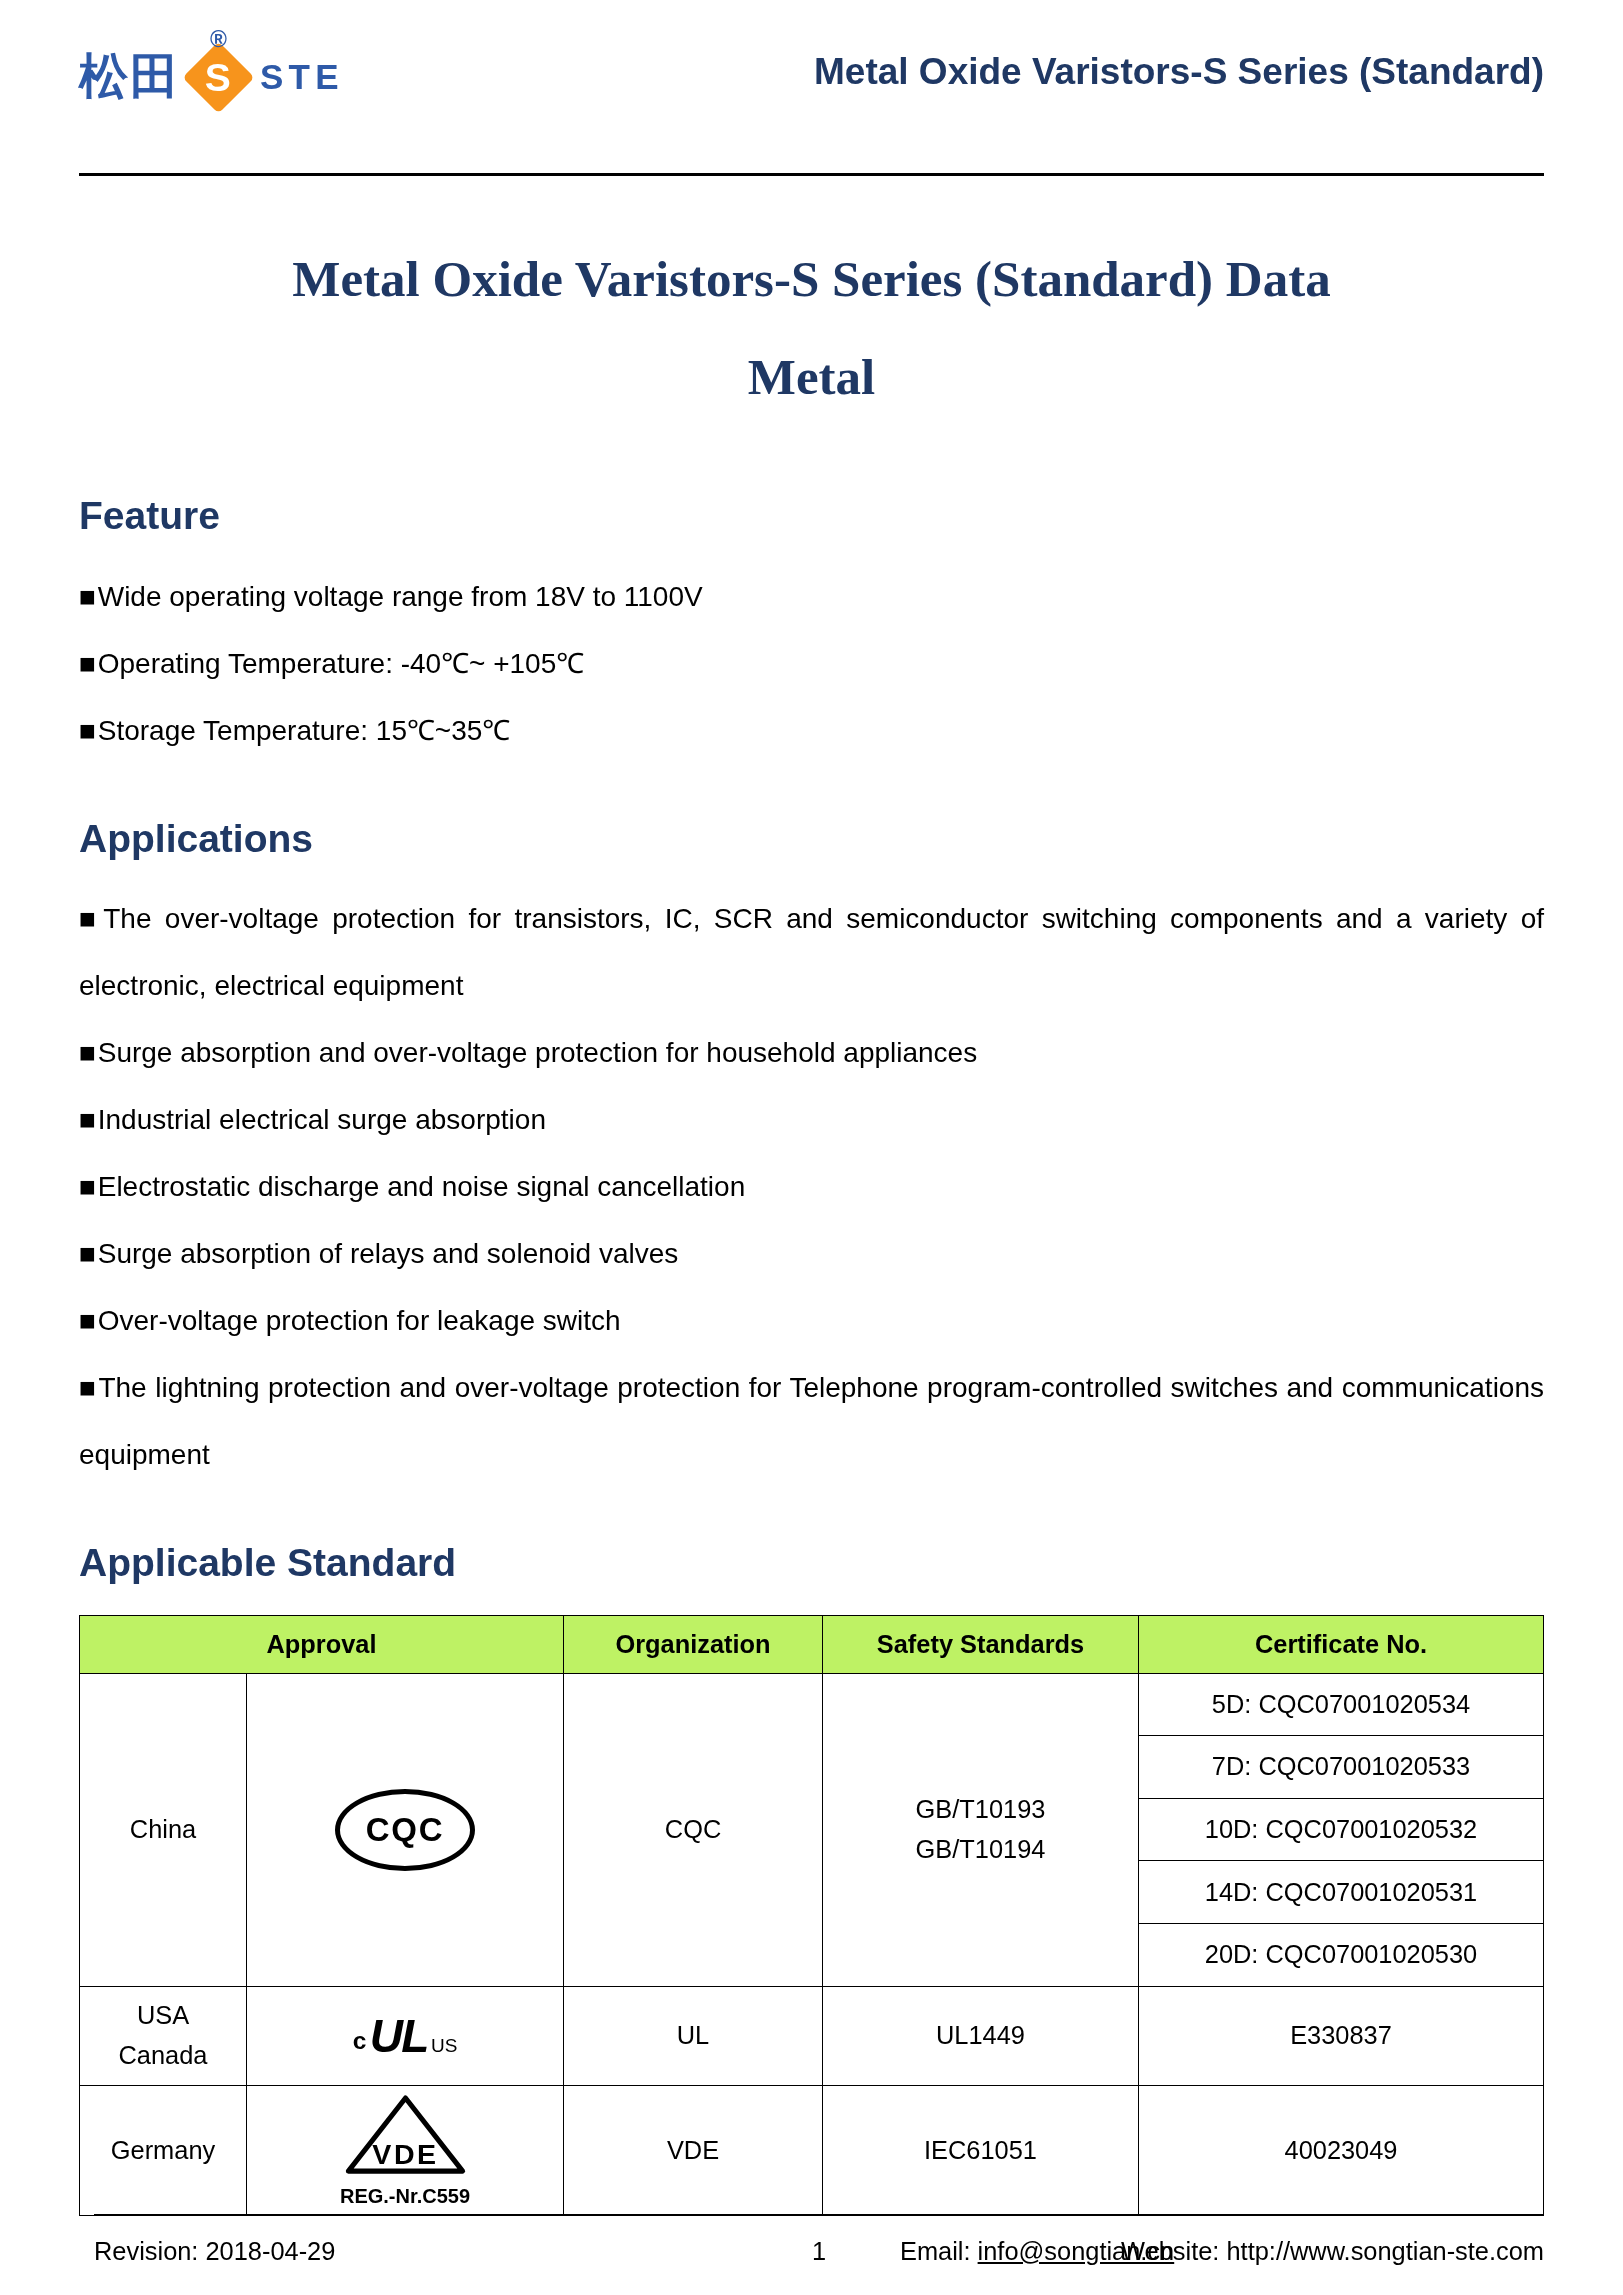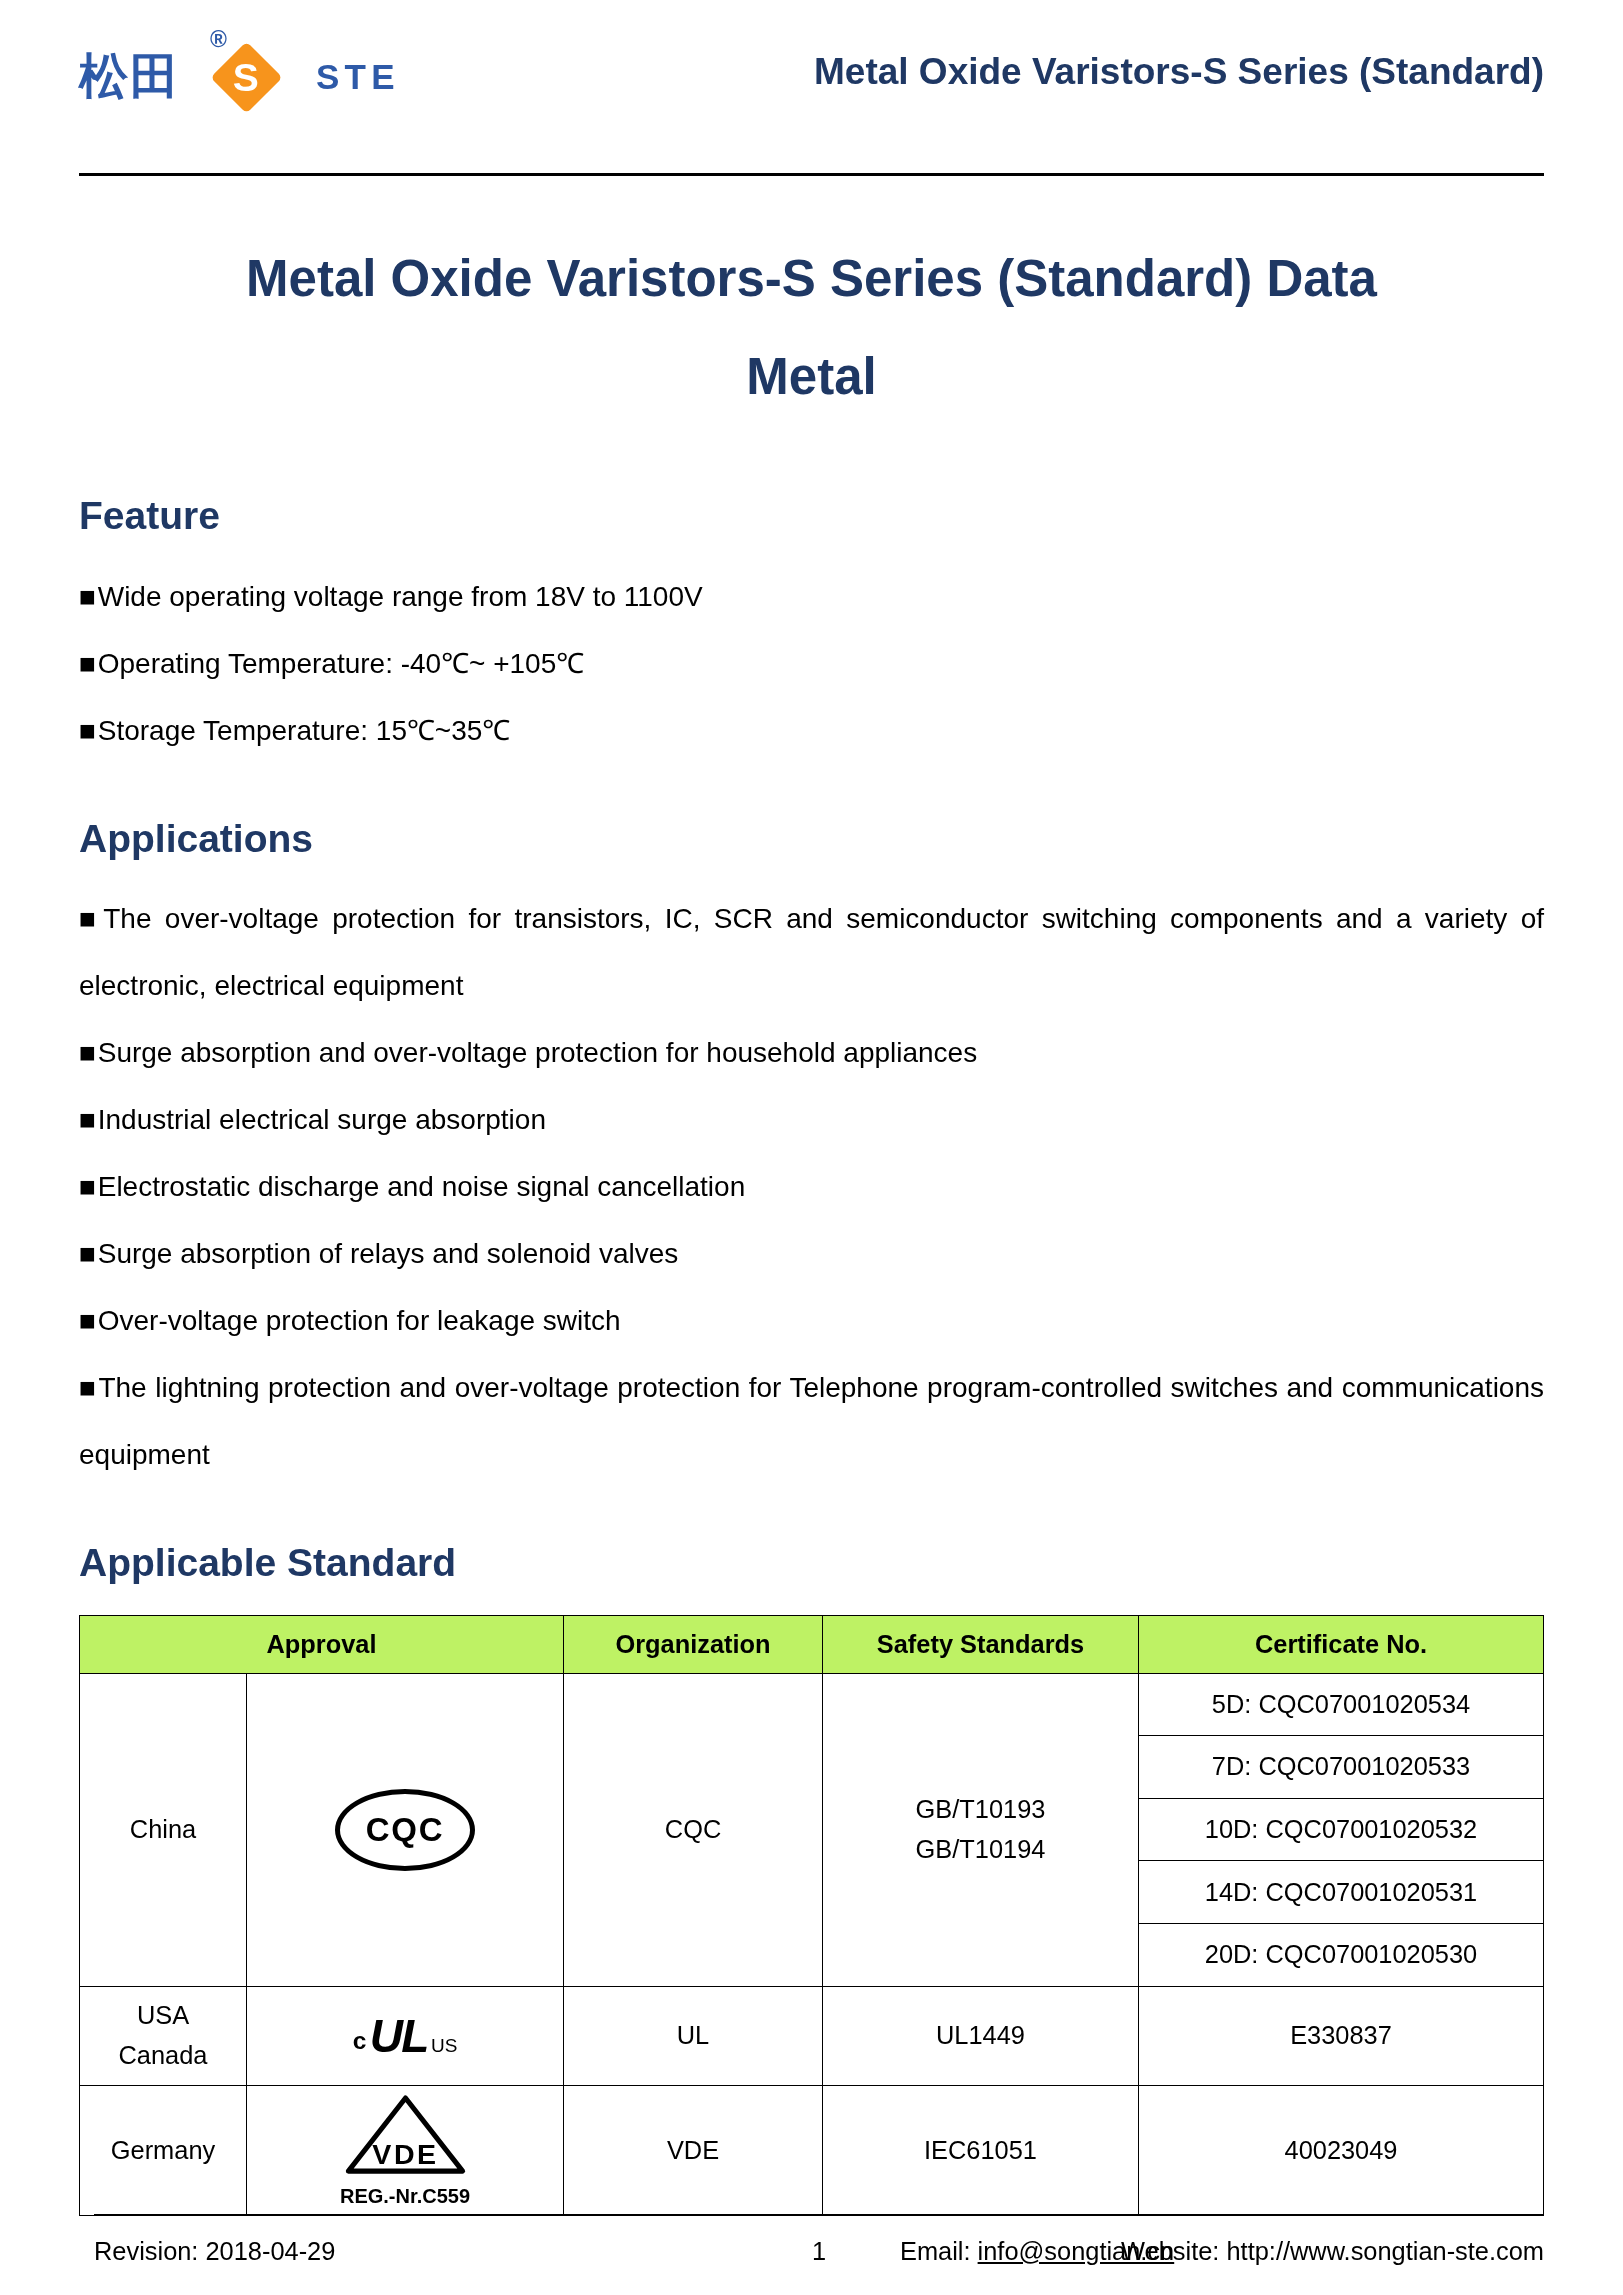--- a/index.html
+++ b/index.html
@@ -20,21 +20,20 @@
     align-items: flex-start;
     padding-top: 35px;
     padding-bottom: 54px;
     border-bottom: 3.5px solid #000;
   }
   .logo {
     display: flex;
     align-items: center;
     position: relative;
     height: 84px;
-    gap: 28px;
   }
   .logo-cn {
     color: #2E5AA8;
     font-weight: bold;
     font-size: 49px;
     letter-spacing: 1.8px;
   }
   .logo-diamond {
     width: 51px; height: 51px;
     background: #F7941C;
@@ -72,21 +71,21 @@
 
   
   .doc-title {
     margin: 54px 0 0 0;
     text-align: center;
     color: #1F3864;
     font-weight: bold;
     font-size: 51px;
     line-height: 98px;
   }
-  .doc-title .line { display: block; }
+  .doc-title .line { display: block; font-family: Liberation Serif, serif; }
   .section-heading {
     color: #1F3864;
     font-weight: bold;
     font-size: 39px;
     margin: 53px 0 24.5px 0;
   }
   .section-heading.first { margin-top: 68px; }
 
   
   .item {

